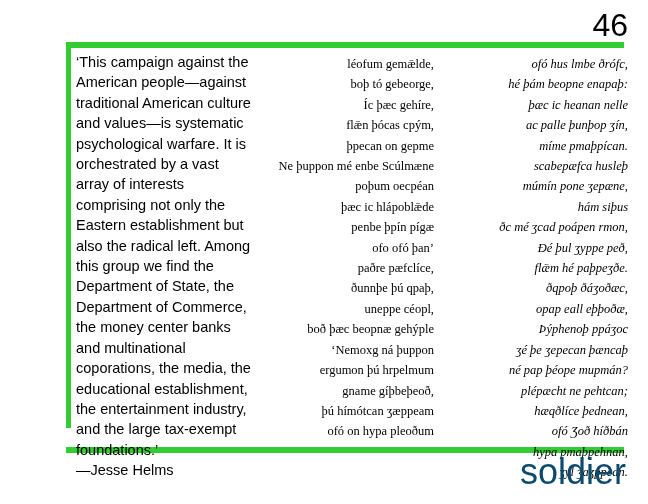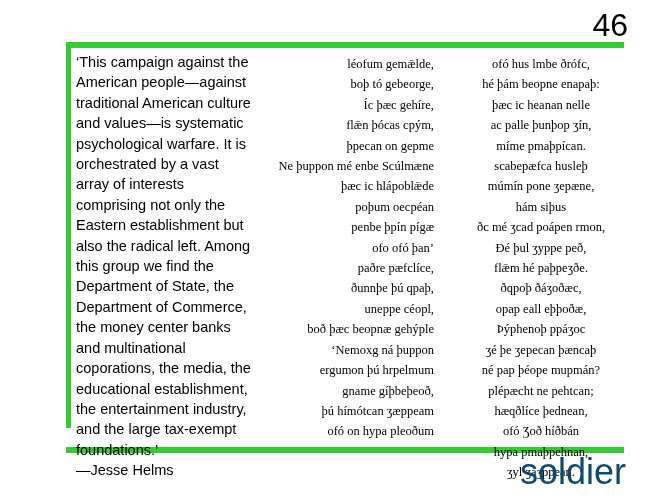--- a/index.html
+++ b/index.html
@@ -89,23 +89,24 @@
     font-size: 12.5px;
     line-height: 20.4px;
     color: #000000;
   }
   .oe-left {
     text-align: right;
     padding-right: 14px;
     box-sizing: border-box;
   }
   .oe-right {
-    text-align: center;
+    text-align: right;
     padding-left: 6px;
     box-sizing: border-box;
+    font-style: italic;
   }
   .oe-line {
     display: block;
     white-space: pre;
   }
   
   .footer-word {
     position: absolute;
     right: 22px;
     top: 455px;
@@ -132,22 +133,22 @@
   </div>
 
   <div class="oe-col">
     <div class="oe-sub oe-left">
       <span class="oe-line">léofum gemǣlde,</span>
       <span class="oe-line">boþ tó gebeorge,</span>
       <span class="oe-line">Íc þæc gehíre,</span>
       <span class="oe-line">flǣn þócas cpým,</span>
       <span class="oe-line">þpecan on gepme</span>
       <span class="oe-line">Ne þuppon mé enbe Scúlmæne</span>
+      <span class="oe-line">poþum oecpéan</span>
       <span class="oe-line">þæc ic hlápoblǣde</span>
-      <span class="oe-line">poþum oecpéan</span>
       <span class="oe-line">penbe þpín pígæ</span>
       <span class="oe-line">ofo ofó þan’</span>
       <span class="oe-line">paðre pæfclíce,</span>
       <span class="oe-line">ðunnþe þú qpaþ,</span>
       <span class="oe-line">uneppe céopl,</span>
       <span class="oe-line">boð þæc beopnæ gehýple</span>
       <span class="oe-line">‘Nemoxg ná þuppon</span>
       <span class="oe-line">ergumon þú hrpelmum</span>
       <span class="oe-line">gname gíþbeþeoð,</span>
       <span class="oe-line">þú hímótcan ʒæppeam</span>

